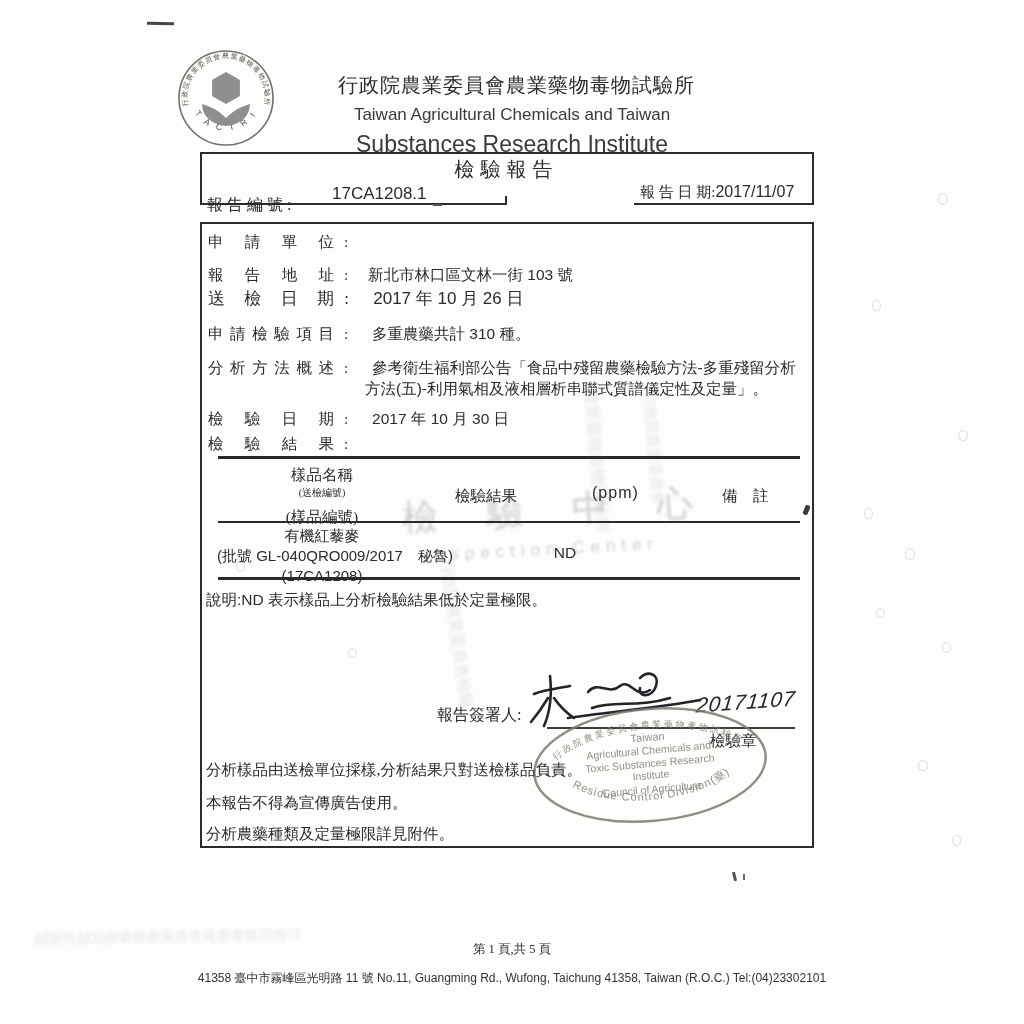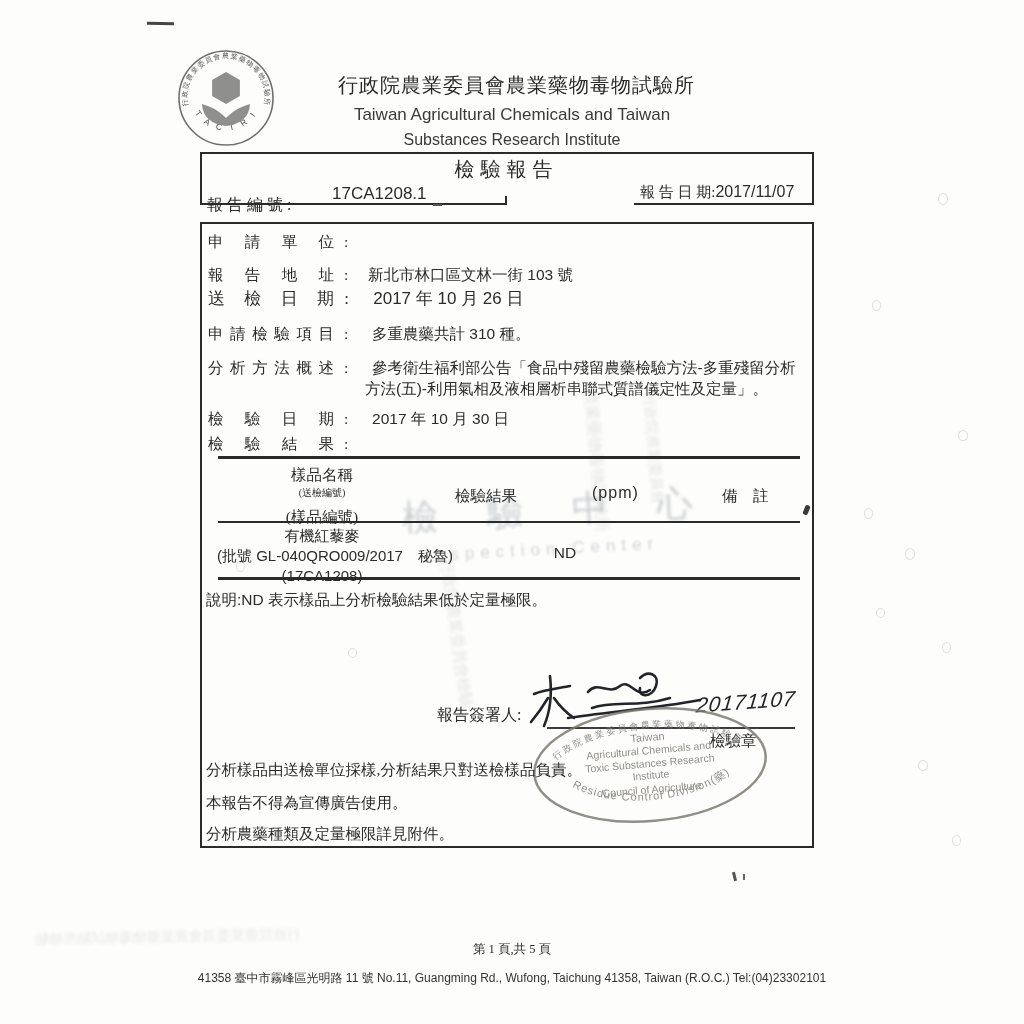--- a/index.html
+++ b/index.html
@@ -58,21 +58,21 @@
     <path id="lt" d="M 16,60 A 37 37 0 0 0 84,60" fill="none"></path>
     <text style="font-family:'Liberation Sans','DejaVu Sans',sans-serif;" font-size="8.5" letter-spacing="3" fill="#4c4c48">
       <textPath href="#lt" startOffset="50%" text-anchor="middle">T A C T R I</textPath>
     </text>
     <polygon points="50,24 63.9,32 63.9,48 50,56 36.1,48 36.1,32" fill="#8f8f8d"></polygon>
     <path d="M26,56 Q27,75 50,78 Q73,75 74,56 Q62,59 52,68 L50,70 L48,68 Q38,59 26,56 Z" fill="#8f8f8d"></path>
   </svg>
 
   <div class="abs zh" style="left:338px;top:72px;font-size:20px;letter-spacing:1px;">行政院農業委員會農業藥物毒物試驗所</div>
   <div class="abs en center" style="left:352px;top:105px;width:320px;font-size:17px;color:#3a3a3a;">Taiwan Agricultural Chemicals and Taiwan</div>
-  <div class="abs en center" style="left:352px;top:131px;width:320px;font-size:16px;color:#3a3a3a;">Substances Research Institute</div>
+  <div class="abs en center" style="left:352px;top:131px;width:320px;font-size:23px;color:#3a3a3a;">Substances Research Institute</div>
 
   <div class="abs boxline" style="left:200px;top:152px;width:613px;border-top:2px solid;"></div>
   <div class="abs boxline" style="left:200px;top:152px;height:52px;border-left:2px solid;"></div>
   <div class="abs boxline" style="left:812px;top:152px;height:53px;border-left:2px solid;"></div>
   <div class="abs boxline" style="left:200px;top:203px;width:307px;border-top:2px solid;"></div>
   <div class="abs boxline" style="left:505px;top:196px;height:8px;border-left:2px solid;"></div>
   <div class="abs boxline" style="left:634px;top:203px;width:180px;border-top:2px solid;"></div>
   <div class="abs" style="left:433px;top:204px;width:9px;height:2px;background:#555;"></div>
 
   <div class="abs zh center" style="left:200px;top:156px;width:613px;font-size:20px;letter-spacing:6px;">檢驗報告</div>

